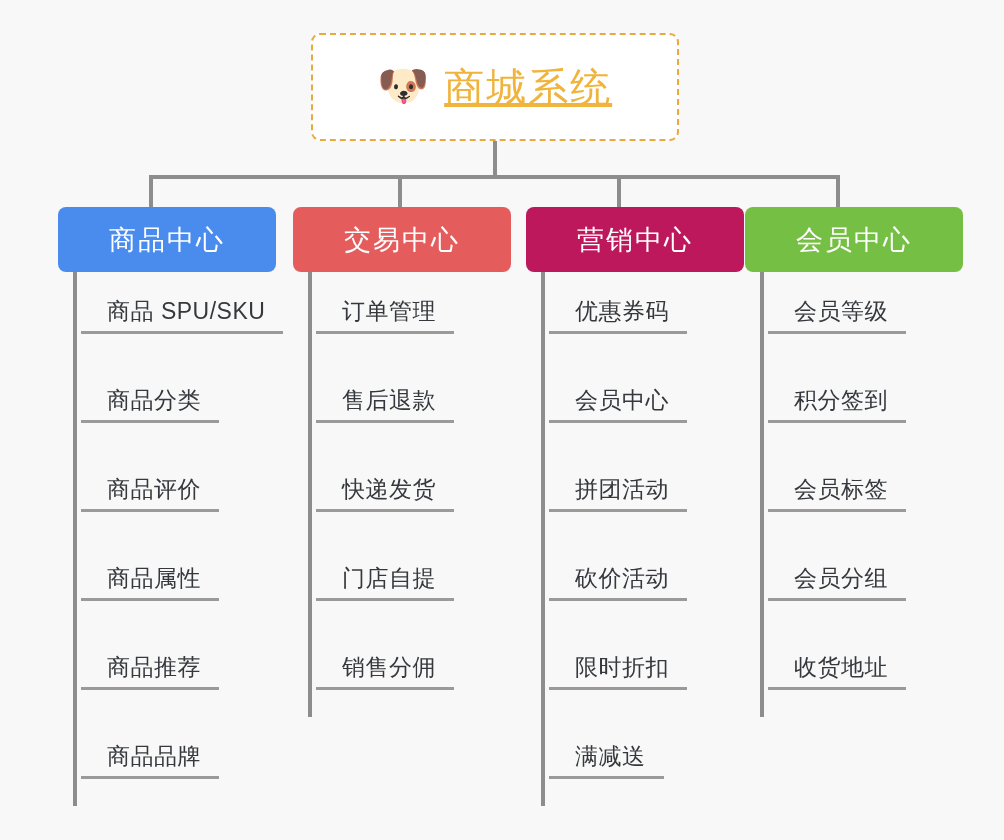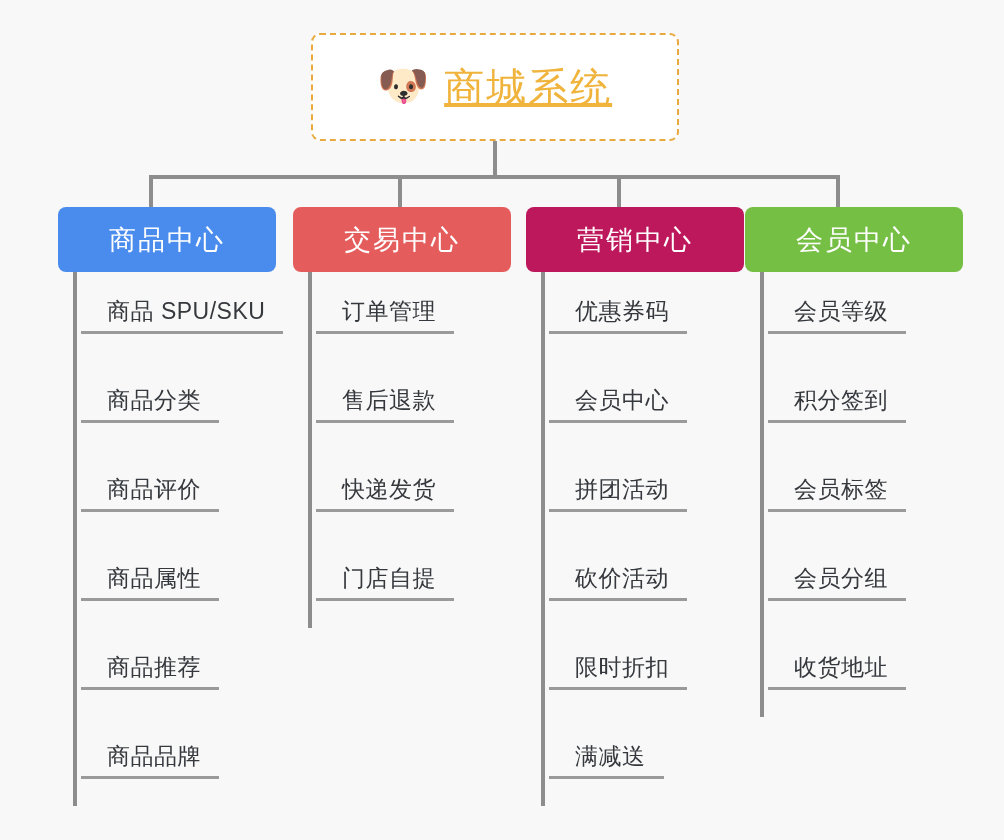--- a/index.html
+++ b/index.html
@@ -167,20 +167,23 @@
       </div>
       <div class="leaf-item">
         <span class="leaf-label">售后退款</span>
       </div>
       <div class="leaf-item">
         <span class="leaf-label">快递发货</span>
       </div>
       <div class="leaf-item">
         <span class="leaf-label">门店自提</span>
       </div>
+      <div class="leaf-item">
+        <span class="leaf-label">销售分佣</span>
+      </div>
     </div>
   </div>
 
   <div class="column col-2">
     <div class="cat-header" style="background:#be185d;">
       <span>营销中心</span>
     </div>
     <div class="leaf-list">
       <div class="leaf-item">
         <span class="leaf-label">优惠券码</span>

